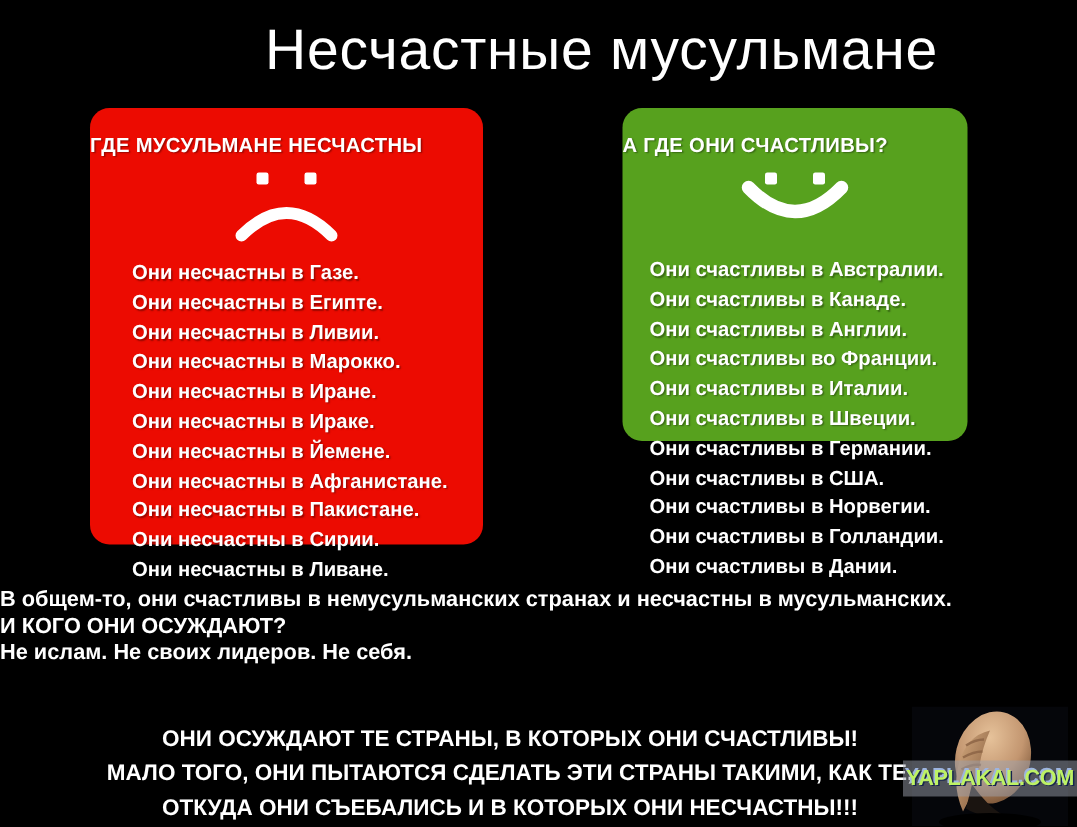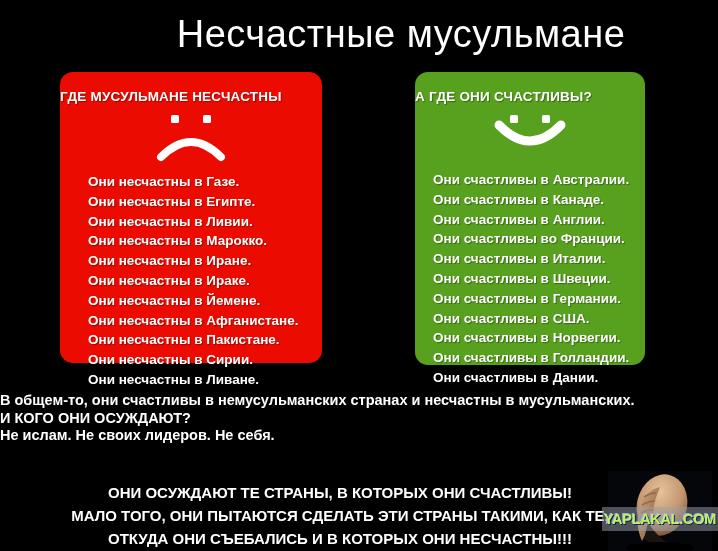--- a/index.html
+++ b/index.html
@@ -8,21 +8,21 @@
     font-family:"Liberation Sans", sans-serif; color:#fff; overflow:hidden;
   }
   .title {
     position:absolute; top:10px; left:0; width:718px;
     text-align:center; font-size:38px; font-weight:400; line-height:48px;
     letter-spacing:0.5px;
     padding-left:42px;
   }
   .panel { position:absolute; top:72px; border-radius:13px; box-shadow:0 0 0 1px rgba(0,0,0,0.6); }
   .panel-red   { left:60px;  width:262px; height:291px; background:#ec0b01; }
-  .panel-green { left:415px; width:230px; height:293px; background:#57a11e; }
+  .panel-green { left:415px; width:230px; height:222px; background:#57a11e; }
   .panel-header {
     font-weight:bold; font-size:13.5px; padding-top:17px;
     text-shadow:1px 1px 1px rgba(0,0,0,0.35); letter-spacing:0.2px;
   }
   .face { display:block; margin:9px auto 0 auto; }
   .country-list {
     list-style:none; margin:9px 0 0 0; font-weight:bold; font-size:13.5px;
     line-height:19.8px; text-shadow:1px 1px 1px rgba(0,0,0,0.35); padding:0;
   }
   .panel-red .country-list   { padding-left:28px; padding-right:8px; }

